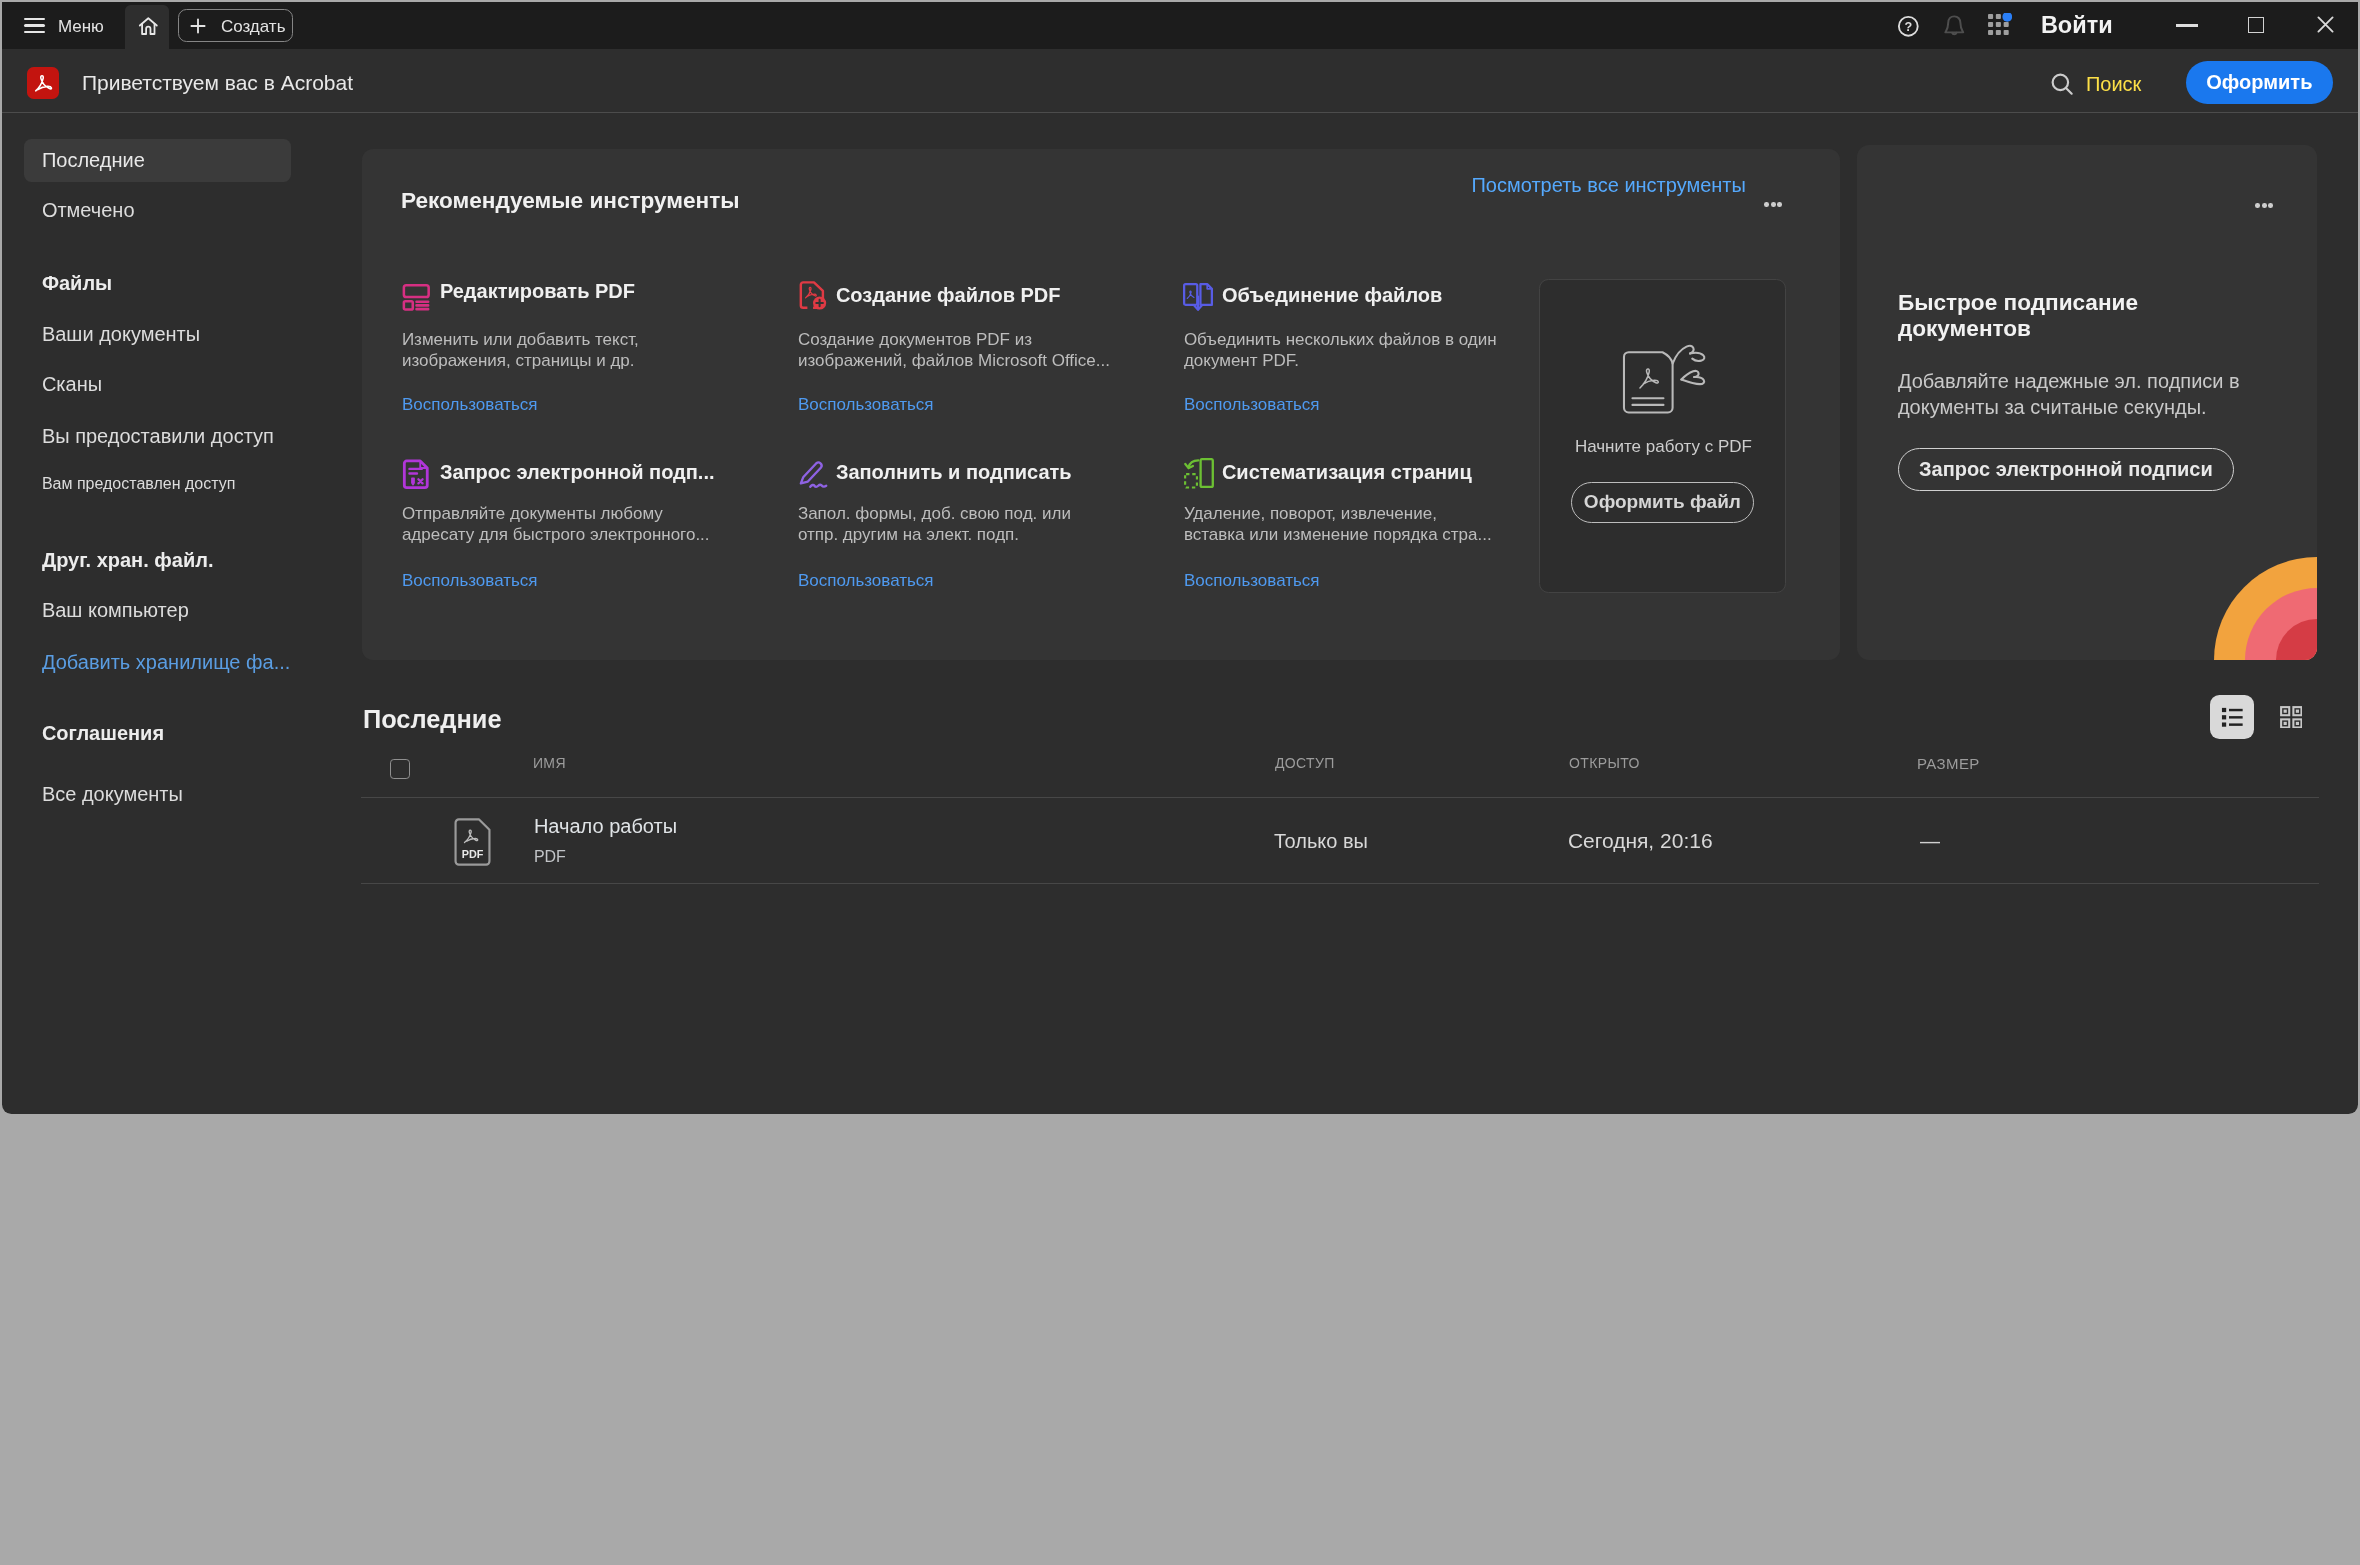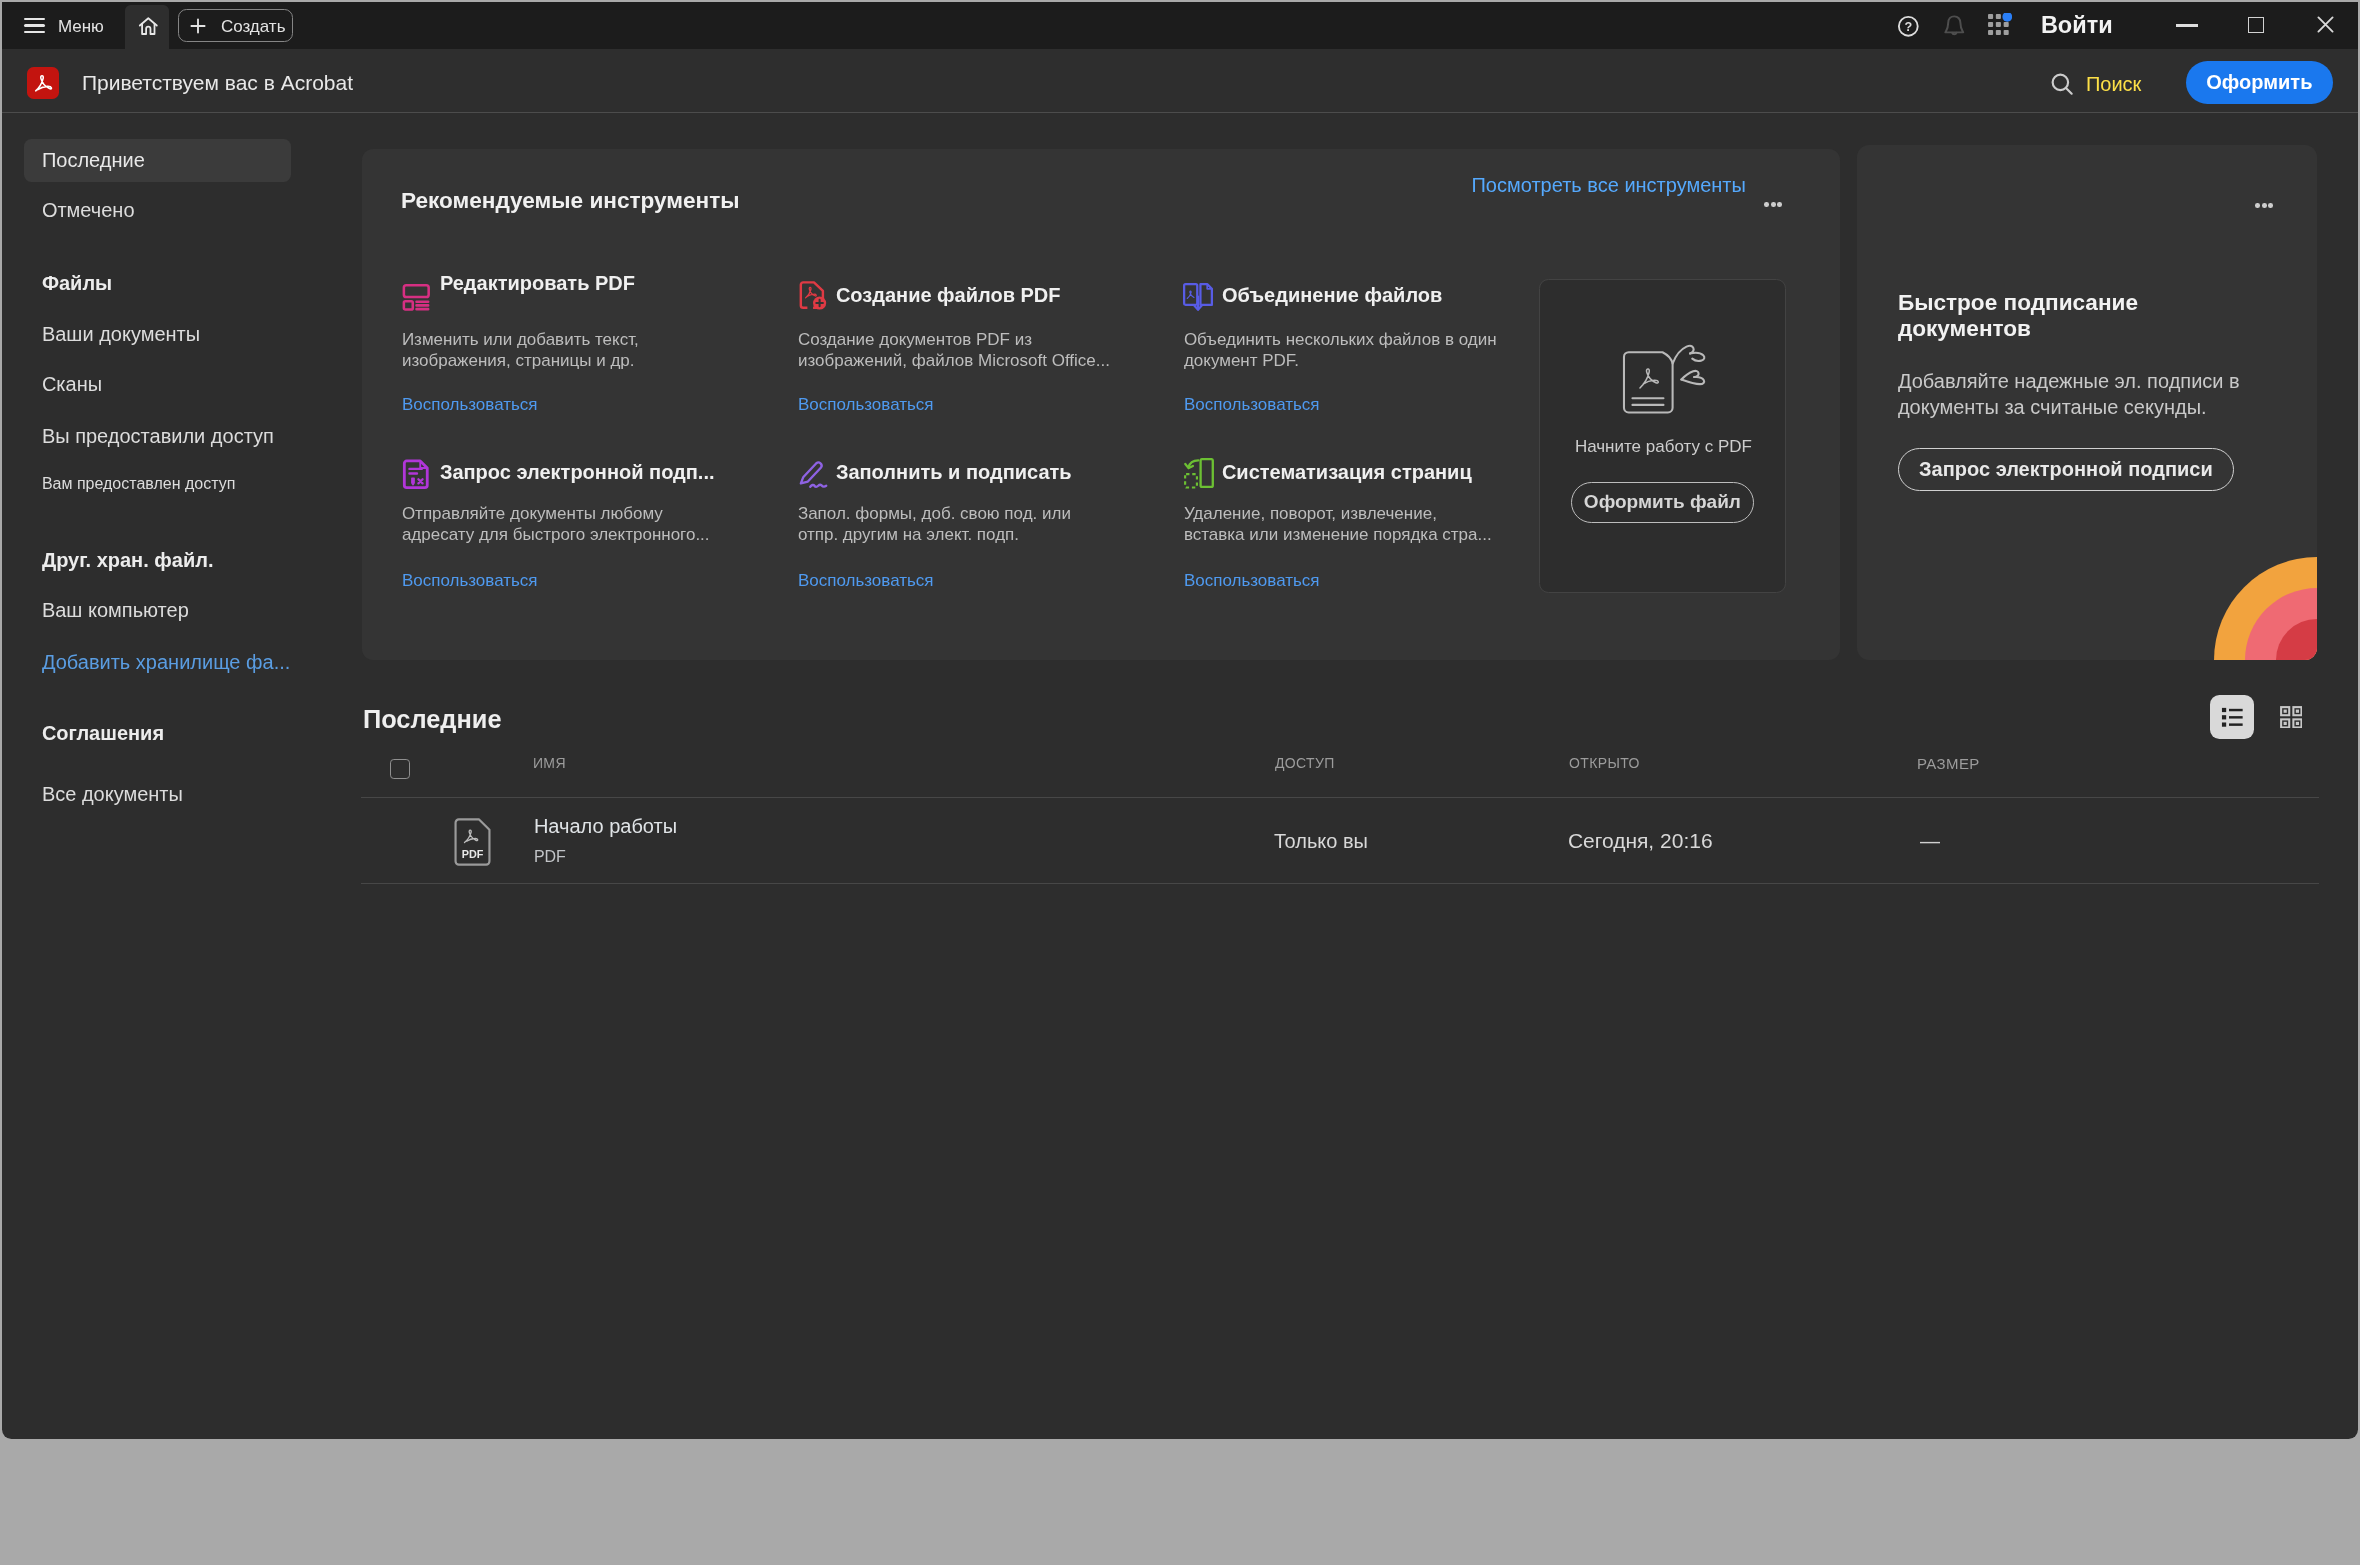--- a/index.html
+++ b/index.html
@@ -1,19 +1,19 @@
 <!DOCTYPE html>
 <html style="font-size:15px"><head>
 <meta charset="utf-8">
 <style>
 *{margin:0;padding:0;box-sizing:border-box}
 html,body{width:2361px;height:1566px;overflow:hidden;font-family:"Liberation Sans",sans-serif;background:#a9a9a9}
 .abs{position:absolute}
 #frame{position:relative;width:2361px;height:1566px;background:#a9a9a9}
-#win{position:absolute;left:1.9px;top:1.9px;width:2356px;height:1437px;background:#2d2d2d;border-radius:0 0 9.4px 9.4px;overflow:hidden}
+#win{position:absolute;left:1.9px;top:1.9px;width:2356px;height:1112px;background:#2d2d2d;border-radius:0 0 9.4px 9.4px;overflow:hidden}
 #titlebar{position:absolute;left:0;top:0;width:2356px;height:47px;background:#1c1c1c}
 #toolbar{position:absolute;left:0;top:47px;width:2356px;height:64px;background:#2e2e2e;border-bottom:1.9px solid #4c4c4c}
 #hometab{position:absolute;left:123px;top:2.8px;width:44px;height:44px;background:#2e2e2e;border-radius:5.6px 5.6px 0 0}
 .tx{position:absolute;white-space:nowrap}
 </style>
 </head>
 <body>
 <div id="frame">
 <div id="win">
   <div id="titlebar"></div>
@@ -104,21 +104,21 @@
     <div class="tx" style="right:94px;top:26px;font-size:20px;line-height:1;color:#55a9fd">Посмотреть все инструменты</div>
     <div class="abs" style="left:1402px;top:53px;width:4.7px;height:4.7px;background:#cdcdcd;border-radius:50%"></div>
         <div class="abs" style="left:1409px;top:53px;width:4.7px;height:4.7px;background:#cdcdcd;border-radius:50%"></div>
         <div class="abs" style="left:1415px;top:53px;width:4.7px;height:4.7px;background:#cdcdcd;border-radius:50%"></div>
 
     <svg class="abs" style="left:40px;top:133px" width="29" height="29" viewBox="0 0 31 31" fill="none" stroke="#d62f82" stroke-width="2.7" stroke-linecap="round">
           <rect x="2" y="3.5" width="26.5" height="12.5" rx="2.5"></rect>
           <rect x="2" y="20.5" width="9.5" height="9" rx="1.5"></rect>
           <path d="M15.5 21 H28 M15.5 25 H28 M15.5 29 H28"></path>
         </svg>
-    <div class="tx" style="left:78px;top:124px;font-size:20px;line-height:1;font-weight:bold;color:#f0f0f0">Редактировать PDF</div>
+    <div class="tx" style="left:78px;top:132px;font-size:20px;line-height:1;font-weight:bold;color:#f0f0f0">Редактировать PDF</div>
     <div class="tx" style="left:40px;top:180px;font-size:17px;line-height:21px;color:#bdbdbd;white-space:normal;width:330px">Изменить или добавить текст,<br>изображения, страницы и др.</div>
     <div class="tx" style="left:40px;top:247px;font-size:17px;line-height:1;color:#4f9af0">Воспользоваться</div>
 
     <svg class="abs" style="left:436px;top:131px" width="31" height="32" viewBox="0 0 33 34" fill="none">
           <path d="M5.5 2.5 H17 L26.5 11.5 V27 A2.5 2.5 0 0 1 24 29.5 H16 M5.5 2.5 A2.5 2.5 0 0 0 3 5 V27 A2.5 2.5 0 0 0 5.5 29.5 H10" stroke="#e03a44" stroke-width="2.6" stroke-linejoin="round"></path>
           <path d="M8 19 C11 16.5 13 13 13.8 9.8 C14 8.6 13.6 7.8 12.8 7.9 C12 8 11.8 8.9 12.1 9.9 C12.8 12.6 15.2 15.5 18 16.8 C19 17.3 19.6 16.9 19.4 16.1 C19.2 15.3 18 15 16.8 15.1 C14.6 15.2 11.6 16.3 9.6 17.6" stroke="#e03a44" stroke-width="1.3" stroke-linecap="round" fill="none"></path>
           <circle cx="23" cy="24.5" r="7" fill="#e03a44"></circle>
           <path d="M23 21 V28 M19.5 24.5 H26.5" stroke="#343434" stroke-width="2.2" stroke-linecap="round"></path>
         </svg>
     <div class="tx" style="left:474px;top:136px;font-size:20px;line-height:1;font-weight:bold;color:#f0f0f0">Создание файлов PDF</div>

